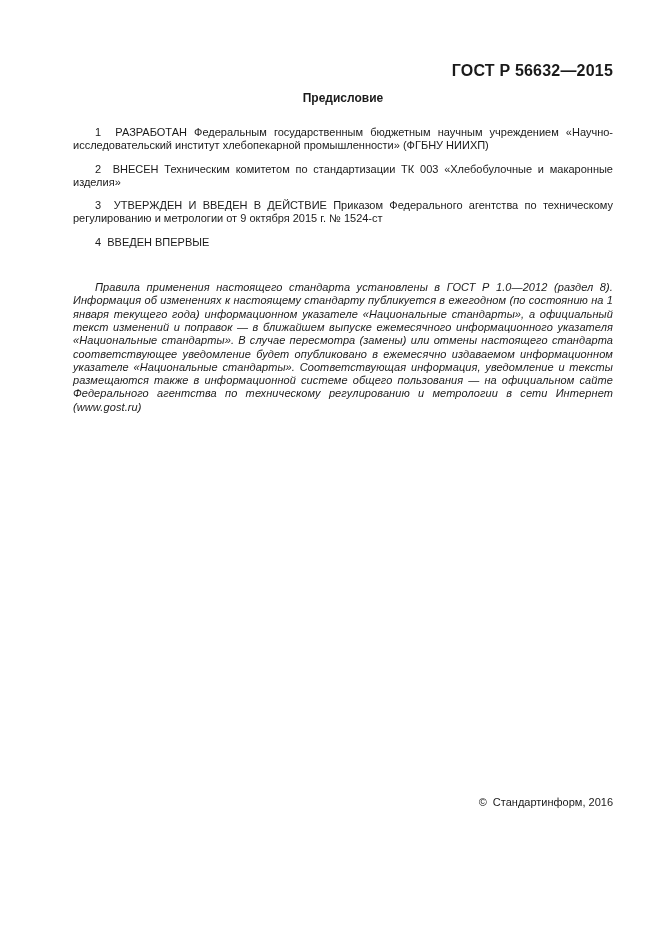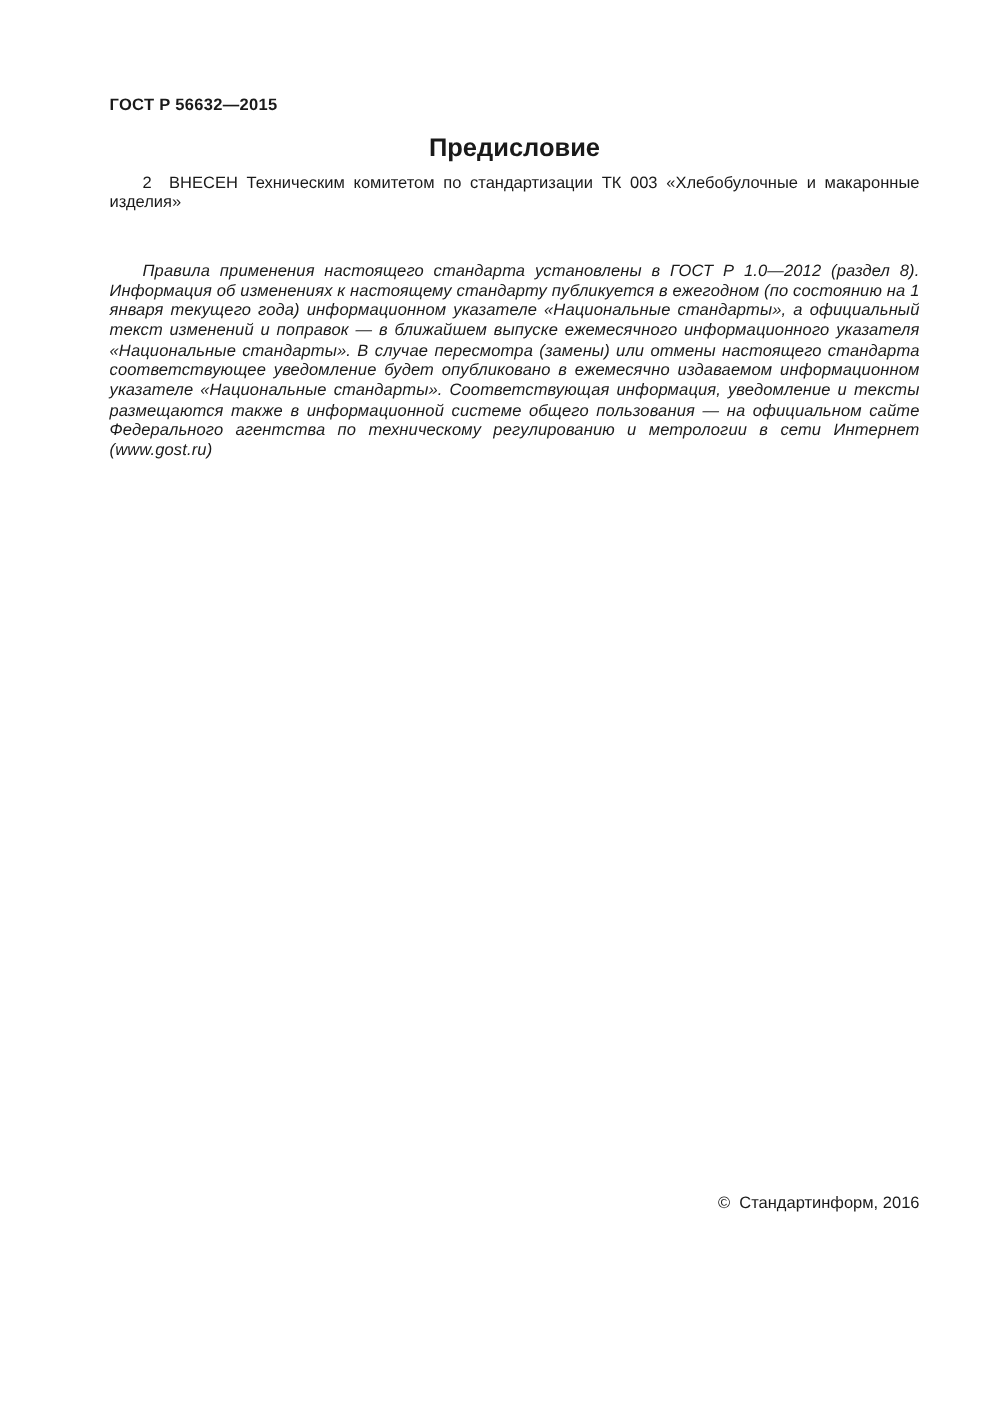--- a/index.html
+++ b/index.html
@@ -19,27 +19,28 @@
     overflow: hidden;
   }
   .content {
     position: absolute;
     left: 73px;
     right: 48px;
     top: 64px;
   }
   .doc-number {
     font-weight: bold;
-    font-size: 11px;
+    font-size: 16px;
     line-height: 13px;
     letter-spacing: 0.2px;
+    text-align: right;
   }
   .title {
     font-weight: bold;
-    font-size: 17px;
+    font-size: 12px;
     line-height: 15px;
     text-align: center;
     margin-top: 14px;
   }
   .item {
     text-align: justify;
     text-indent: 22px;
     margin-top: 10px;
   }
   .item.first {
@@ -70,20 +71,23 @@
     margin-top: 10px;
   }
 </style>
 </head>
 <body>
 
 <div class="page">
   <div class="content">
     <div class="doc-number">ГОСТ Р 56632—2015</div>
     <h1 class="title">Предисловие</h1>
+    <p class="item first">1&nbsp; РАЗРАБОТАН Федеральным государственным бюджетным научным учреждением «Научно-исследовательский институт хлебопекарной промышленности» (ФГБНУ НИИХП)</p>
     <p class="item">2&nbsp; ВНЕСЕН Техническим комитетом по стандартизации ТК 003 «Хлебобулочные и макаронные изделия»</p>
+    <p class="item">3&nbsp; УТВЕРЖДЕН И ВВЕДЕН В ДЕЙСТВИЕ Приказом Федерального агентства по техническому регулированию и метрологии от 9 октября 2015 г. № 1524-ст</p>
+    <p class="item">4&nbsp; ВВЕДЕН ВПЕРВЫЕ</p>
     <p class="legal">Правила применения настоящего стандарта установлены в ГОСТ Р 1.0—2012 (раздел 8). Информация об изменениях к настоящему стандарту публикуется в ежегодном (по состоянию на 1 января текущего года) информационном указателе «Национальные стандарты», а официальный текст изменений и поправок — в ближайшем выпуске ежемесячного информационного указателя «Национальные стандарты». В случае пересмотра (замены) или отмены настоящего стандарта соответствующее уведомление будет опубликовано в ежемесячно издаваемом информационном указателе «Национальные стандарты». Соответствующая информация, уведомление и тексты размещаются также в информационной системе общего пользования — на официальном сайте Федерального агентства по техническому регулированию и метрологии в сети Интернет (www.gost.ru)</p>
   </div>
 
   <div class="bottom">
     <div class="copyright">©&nbsp; Стандартинформ, 2016</div>
   </div>
 </div>
 
 </body></html>

